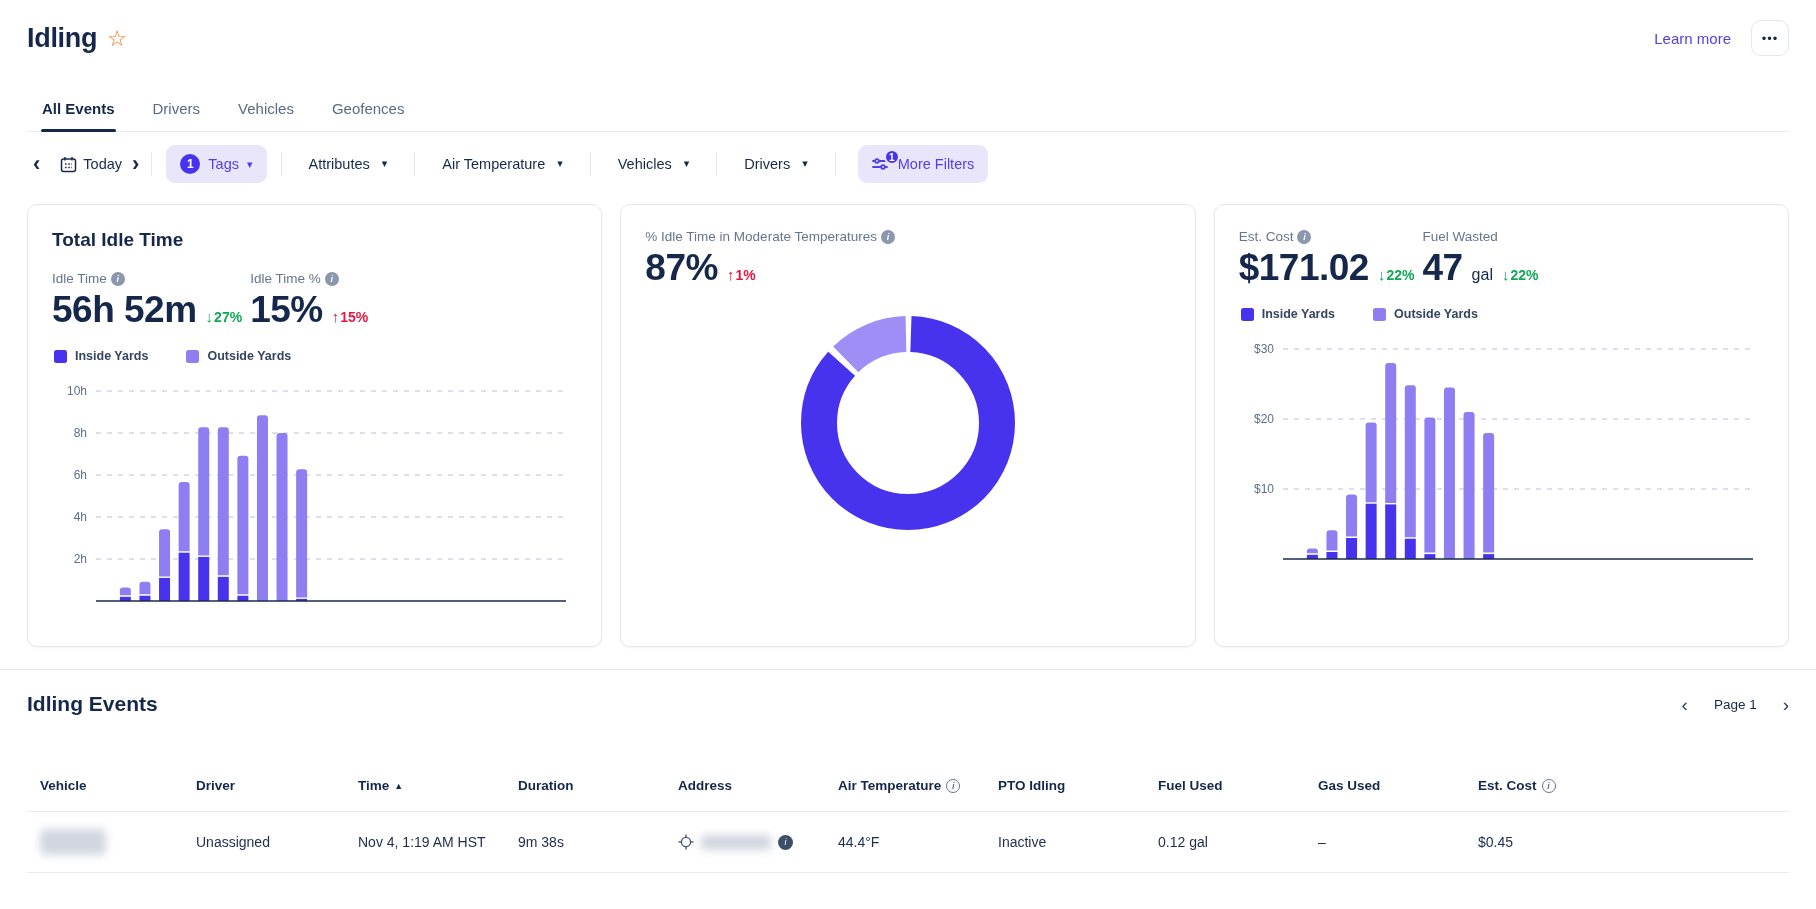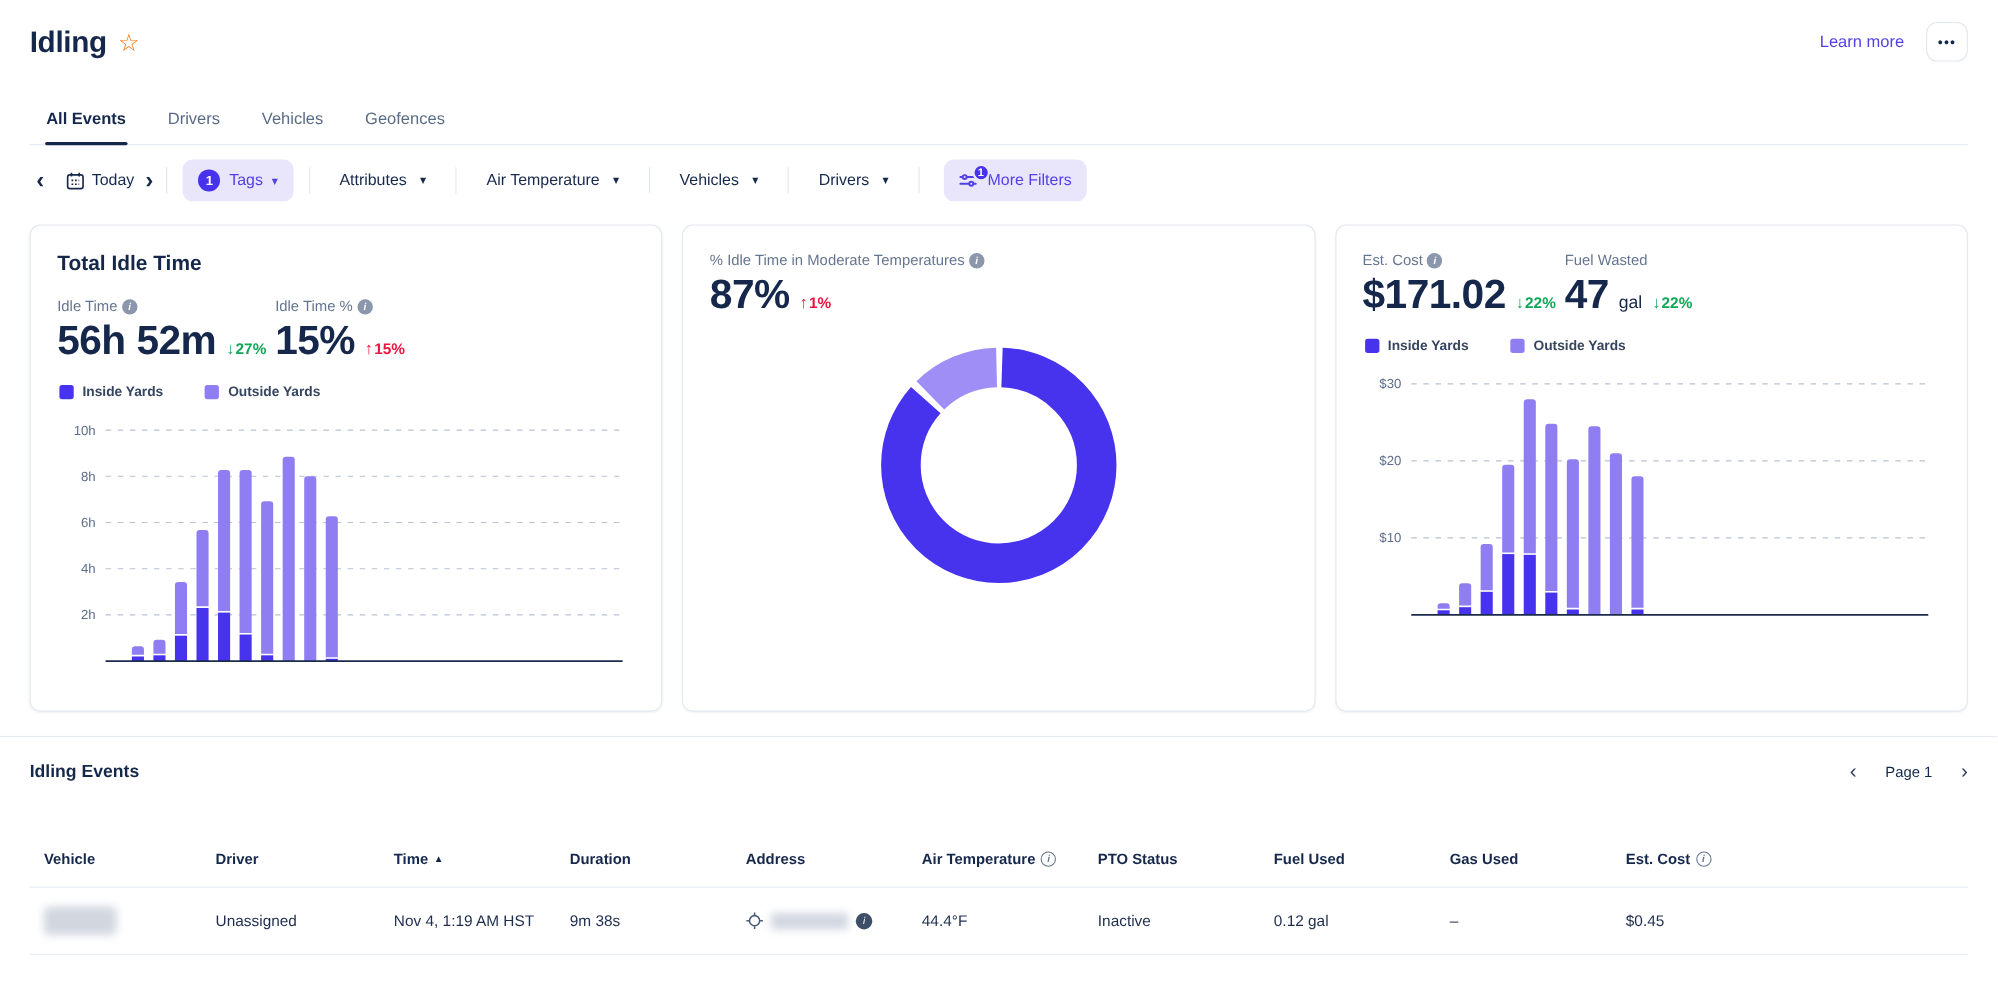--- a/index.html
+++ b/index.html
@@ -61,21 +61,21 @@
     font-weight:700; font-style:italic; display:inline-flex; align-items:center; justify-content:center; }
   .legend { display:flex; gap:38px; margin:2px 0 12px 2px; }
   .legend-item { display:flex; align-items:center; gap:8px; font-size:12.5px; font-weight:700; color:#36455F; }
   .swatch { width:13px; height:13px; border-radius:2.5px; }
   .chart-box { width:520px; }
   .donut-box { display:flex; justify-content:center; margin-top:16px; }
 
   
   .events { margin-top:22px; border-top:1px solid #E6EAF1; padding:22px 27px 0 27px; }
   .events-head { display:flex; align-items:center; justify-content:space-between; }
-  .events-title { font-size:16px; font-weight:700; }
+  .events-title { font-size:21px; font-weight:700; }
   .pager { display:flex; align-items:center; gap:26px; }
   .pager .chev { font-size:19px; font-weight:400; color:#2E3D5C; }
   .page-label { font-size:13.5px; font-weight:500; }
 
   .tbl-head, .tbl-row { display:grid;
     grid-template-columns:156px 162px 160px 160px 160px 160px 160px 160px 160px 1fr;
     padding-left:13px; align-items:center; }
   .tbl-head { margin-top:62px; padding-bottom:18px; border-bottom:1px solid #E6EAF1; }
   .th { display:flex; align-items:center; gap:5px; font-size:13.5px; font-weight:700; color:#15284B; }
   .sort-arrow { font-size:9px; color:#15284B; }
@@ -369,21 +369,21 @@
         <span>Duration</span>
       </div>
     <div class="th">
         <span>Address</span>
       </div>
     <div class="th">
         <span>Air Temperature</span>
         <span class="info-outline">i</span>
       </div>
     <div class="th">
-        <span>PTO Status</span>
+        <span>PTO Idling</span>
       </div>
     <div class="th">
         <span>Fuel Used</span>
       </div>
     <div class="th">
         <span>Gas Used</span>
       </div>
     <div class="th">
         <span>Est. Cost</span>
         <span class="info-outline">i</span>

